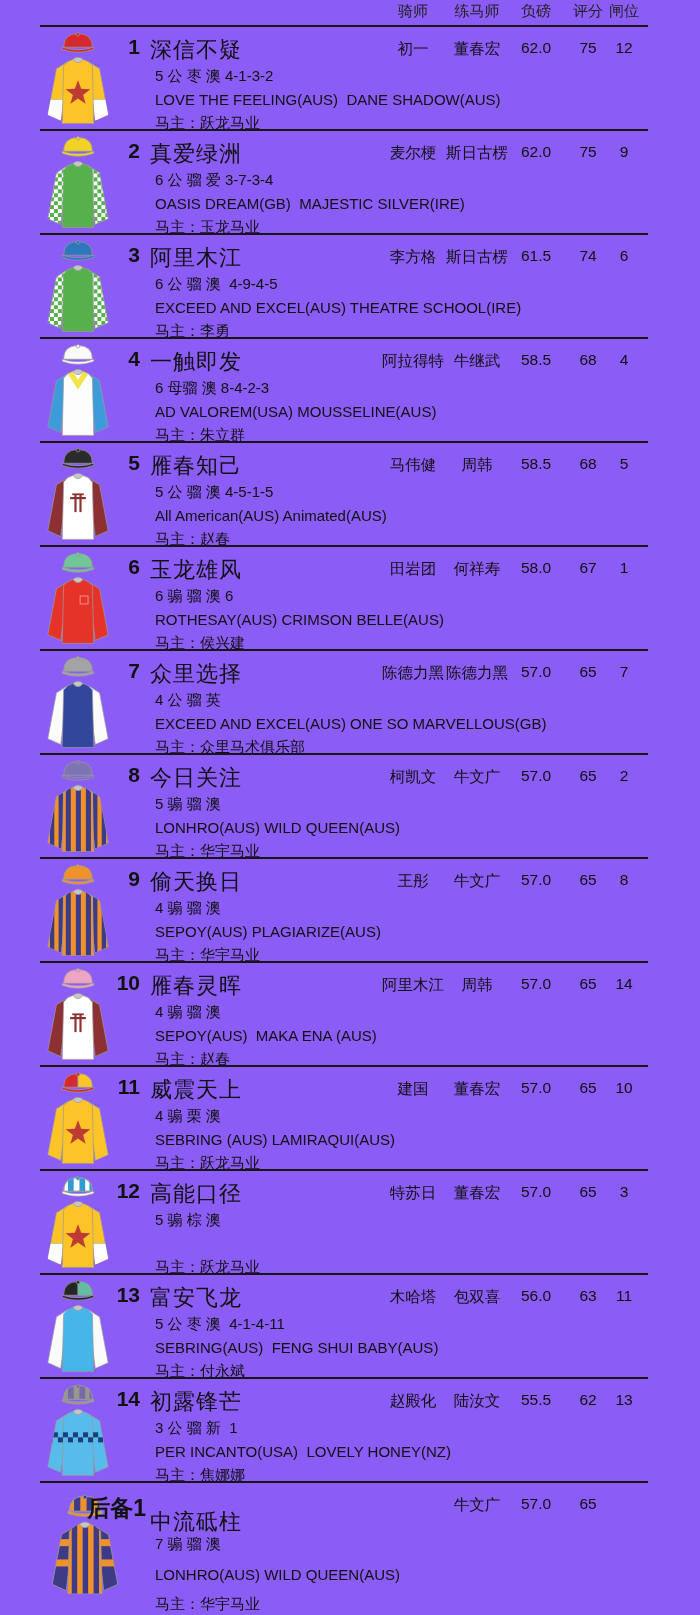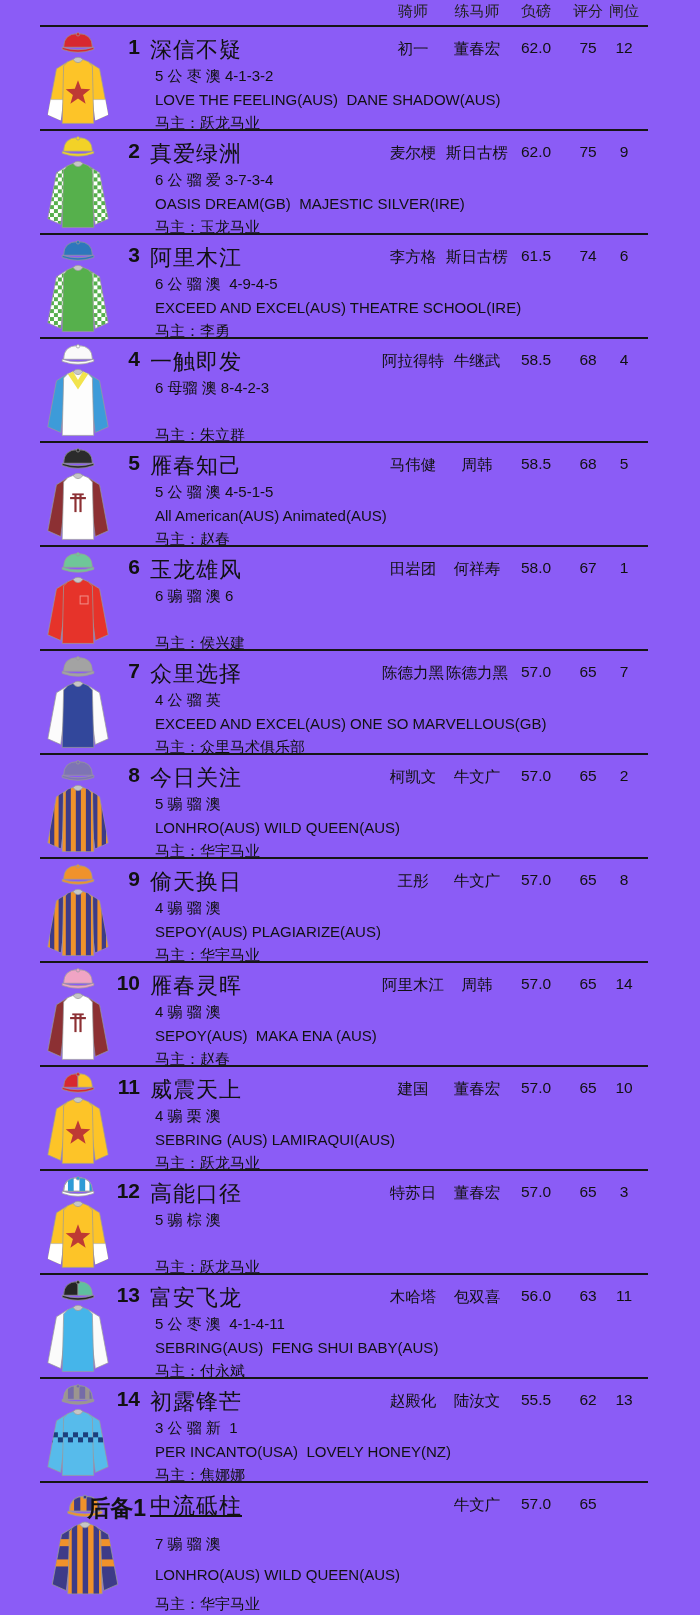--- a/index.html
+++ b/index.html
@@ -23,21 +23,21 @@
   .row.reserve .num{left:38px;width:68px;font-size:23px;}
   .name{position:absolute;left:110px;top:8px;font-size:22px;letter-spacing:1px;color:#111;}
   .line{position:absolute;left:115px;font-size:15px;color:#111;}
   .pre{white-space:pre;}
   .info{top:40px;}
   .pedigree{top:64px;}
   .owner{top:87px;}
   .row.reserve .info{top:52px;}
   .row.reserve .pedigree{top:83px;}
   .row.reserve .owner{top:112px;}
-  .row.reserve .name{top:8px;text-decoration:underline;}
+  .row.reserve .name{top:24px;}
   .row.reserve .num{top:10px;}
   svg{display:block;width:100%;height:100%;}
 </style>
 </head>
 <body>
 
 <div class="sheet">
   <div class="table">
     <div class="header-row">
       <span class="col col-jockey">骑师</span>
@@ -212,20 +212,21 @@
             </svg>
           </div>
     <span class="num">4</span>
     <span class="name">一触即发</span>
     <span class="col col-jockey">阿拉得特</span>
     <span class="col col-trainer">牛继武</span>
     <span class="col col-weight">58.5</span>
     <span class="col col-rating">68</span>
     <span class="col col-gate">4</span>
     <span class="line info pre">6 母骝 澳 8-4-2-3</span>
+    <span class="line pedigree pre">AD VALOREM(USA) MOUSSELINE(AUS)</span>
     <span class="line owner">马主：朱立群</span>
   </div>
         <div class="row">
     <div class="silk">
             <svg viewBox="0 0 100 135" xmlns="http://www.w3.org/2000/svg">
               <defs>
                 <clipPath id="cb4">
                   <path d="M36 44 Q50 36 64 44 L70 50 L72 130 L28 130 L30 50 Z"></path>
                 </clipPath>
                 <clipPath id="cs4">
@@ -298,20 +299,21 @@
             </svg>
           </div>
     <span class="num">6</span>
     <span class="name">玉龙雄风</span>
     <span class="col col-jockey">田岩团</span>
     <span class="col col-trainer">何祥寿</span>
     <span class="col col-weight">58.0</span>
     <span class="col col-rating">67</span>
     <span class="col col-gate">1</span>
     <span class="line info pre">6 骟 骝 澳 6</span>
+    <span class="line pedigree pre">ROTHESAY(AUS) CRIMSON BELLE(AUS)</span>
     <span class="line owner">马主：侯兴建</span>
   </div>
         <div class="row">
     <div class="silk">
             <svg viewBox="0 0 100 135" xmlns="http://www.w3.org/2000/svg">
               <defs>
                 <clipPath id="cb6">
                   <path d="M36 44 Q50 36 64 44 L70 50 L72 130 L28 130 L30 50 Z"></path>
                 </clipPath>
                 <clipPath id="cs6">

